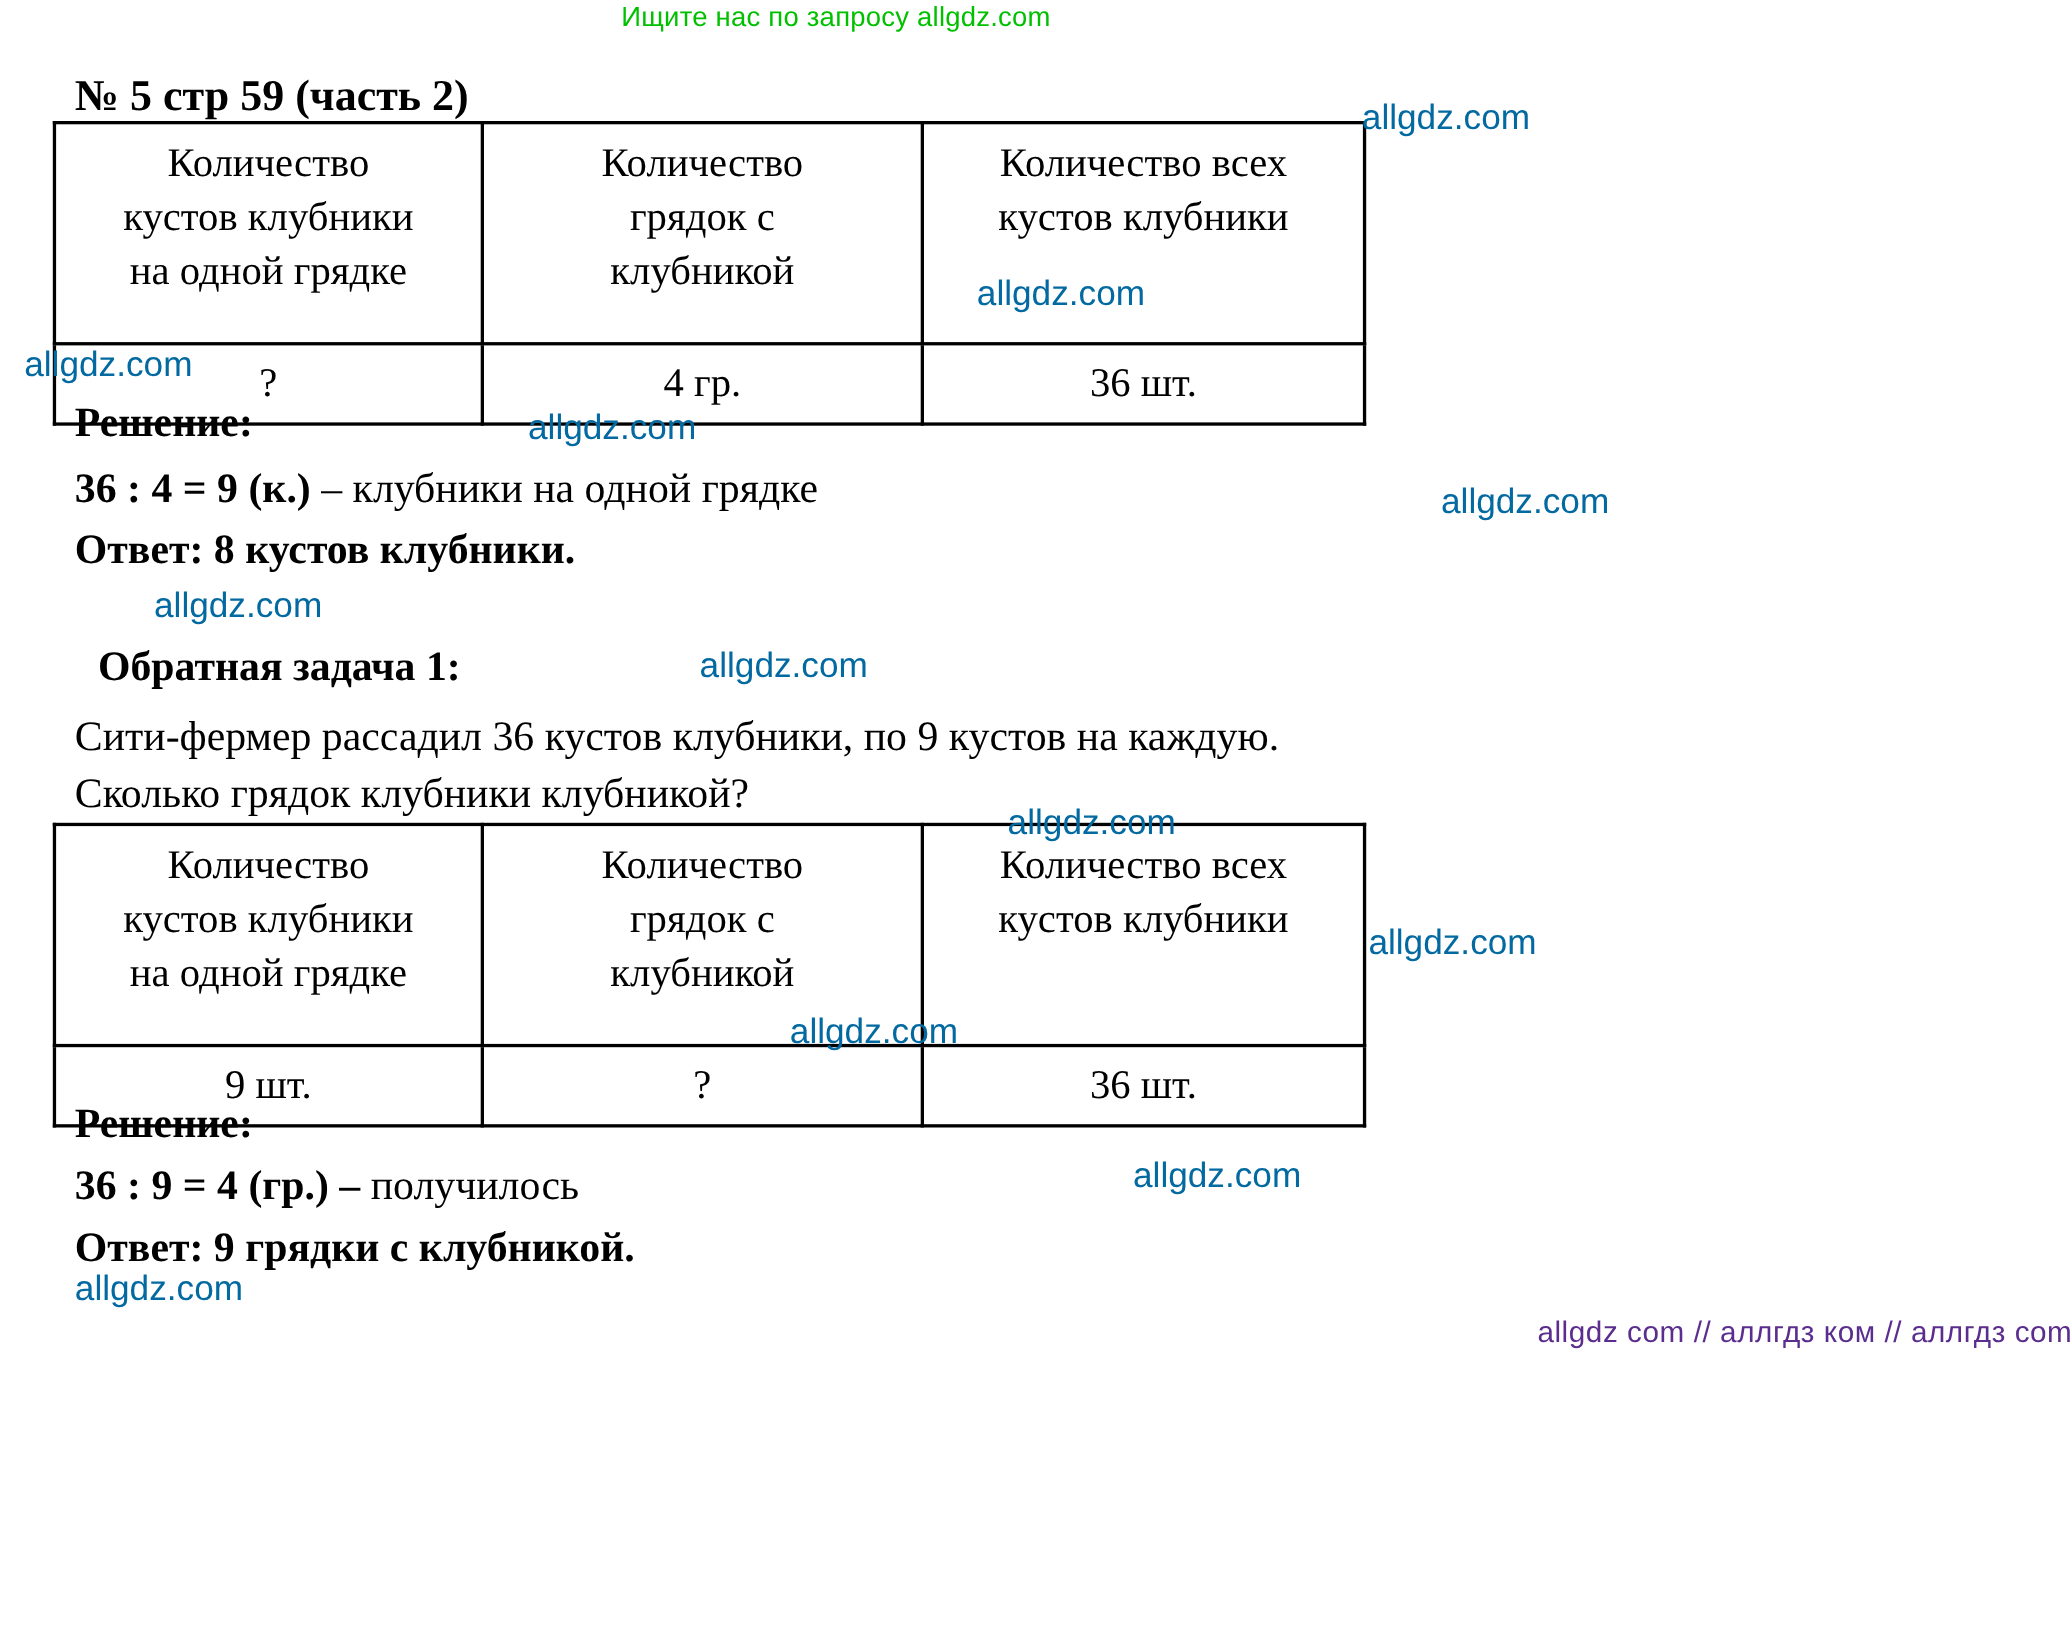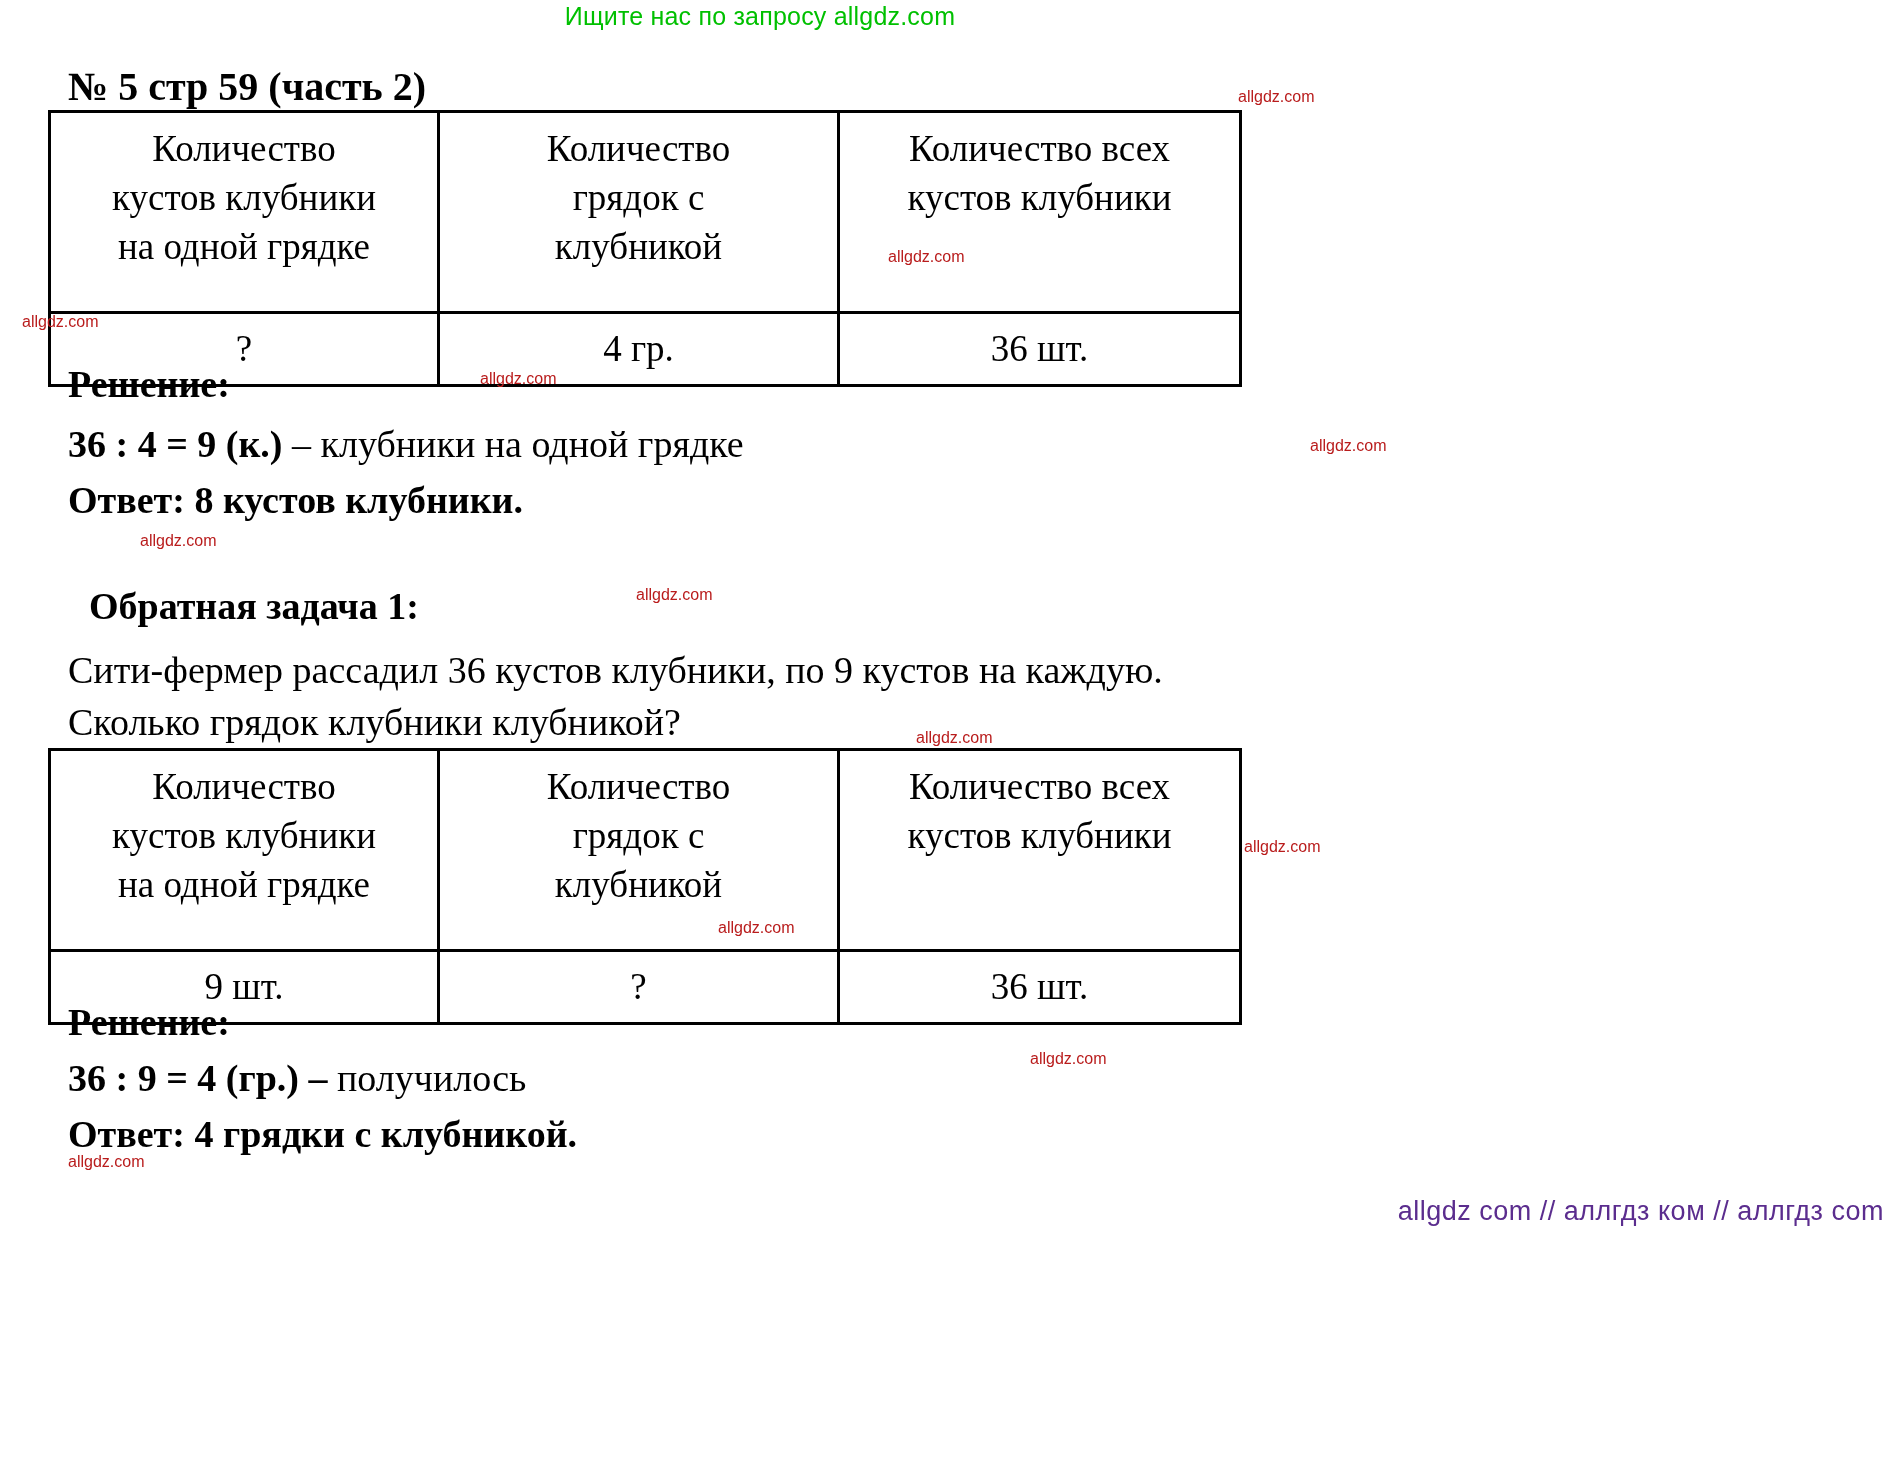--- a/index.html
+++ b/index.html
@@ -70,22 +70,22 @@
   table.grid td.val { height: 62px; font-size: 37px; }
 
   .c1 { width: 374px; }
   .c2 { width: 385px; }
   .c3 { width: 387px; }
 
   
   .wm {
     position: absolute;
     font-family: "Liberation Sans", "DejaVu Sans", sans-serif;
-    font-size: 16px;
-    color: #b91c1c;
+    font-size: 32px;
+    color: #0369a1;
     white-space: nowrap;
     z-index: 5;
   }
 
   
   .footer {
     position: absolute;
     left: 0;
     top: 1196px;
     width: 1884px;
@@ -169,21 +169,21 @@
   </tr>
 </tbody>
   </table>
 
 <div class="blk bold" style="left:68px; top:1000px;">Решение:</div>
 
 <div class="blk" style="left:68px; top:1056px;">
   <span class="bold">36 : 9 = 4 (гр.) –</span><span> получилось</span>
 </div>
 
-<div class="blk bold" style="left:68px; top:1112px;">Ответ: 4 грядки с клубникой.</div>
+<div class="blk bold" style="left:68px; top:1112px;">Ответ: 9 грядки с клубникой.</div>
 
 <div class="footer" style="color: rgb(91, 45, 142);">allgdz com  //  аллгдз ком  //  аллгдз com</div>
 
 <div id="wm-layer">
     <div class="wm" style="left: 1238px; top: 88px;">allgdz.com</div>
     <div class="wm" style="left: 888px; top: 248px;">allgdz.com</div>
     <div class="wm" style="left: 22px; top: 313px;">allgdz.com</div>
     <div class="wm" style="left: 480px; top: 370px;">allgdz.com</div>
     <div class="wm" style="left: 1310px; top: 437px;">allgdz.com</div>
     <div class="wm" style="left: 140px; top: 532px;">allgdz.com</div>

